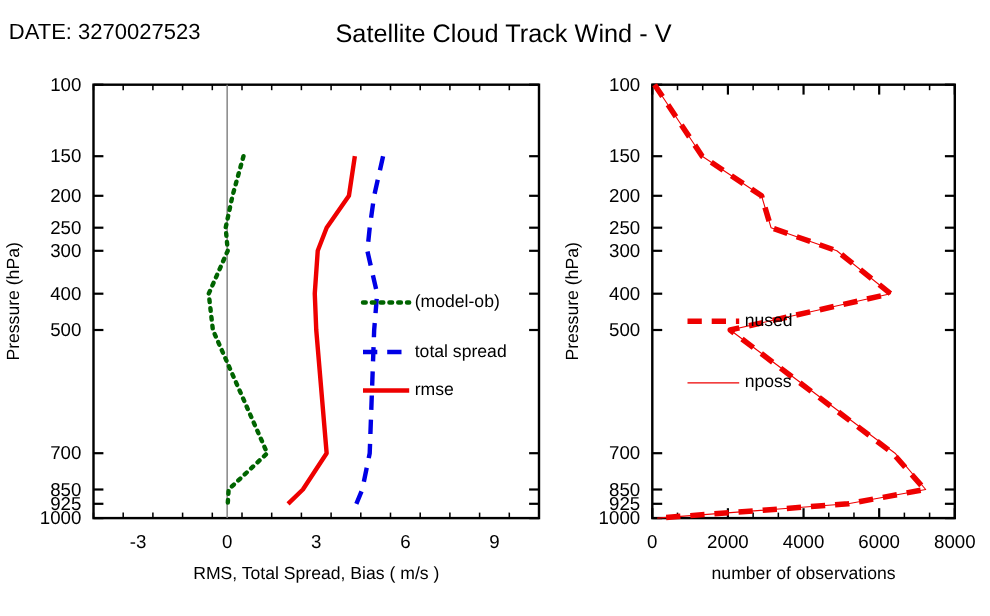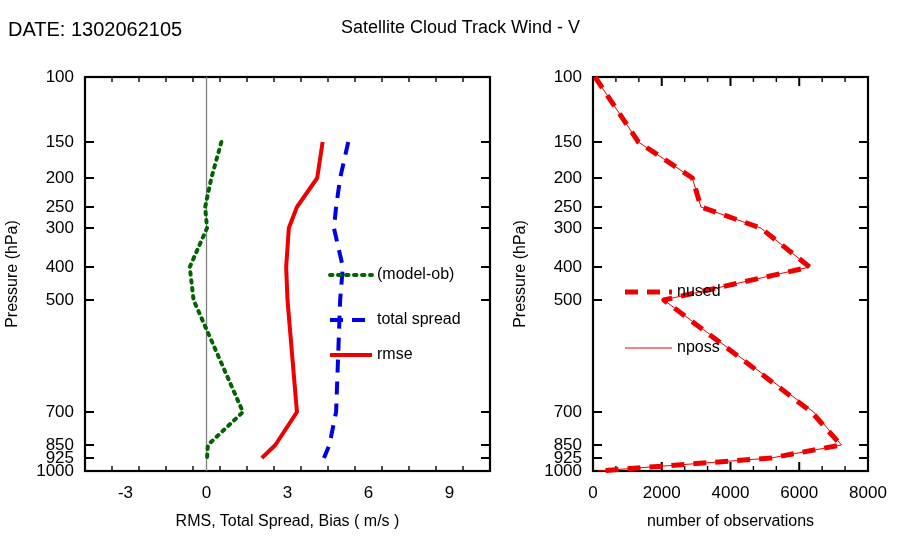--- a/index.html
+++ b/index.html
@@ -1,33 +1,33 @@
 <!DOCTYPE html>
 <html><head>
 <meta charset="utf-8">
 <style>
   html,body{margin:0;padding:0;background:#ffffff;}
   body{width:900px;height:560px;overflow:hidden;
        font-family:"Liberation Sans", sans-serif;color:#000;}
   #root{position:relative;width:900px;height:560px;}
   .txt{position:absolute;white-space:nowrap;}
   #date-label{left:8px;top:18px;font-size:20px;}
-  #main-title{left:305px;top:17px;font-size:18px;margin-left:36px;}
+  #main-title{left:305px;top:17px;font-size:23px;}
   .axis-title{font-size:16px;}
   svg{position:absolute;left:0;top:0;}
   .tick-num{font-size:17px;text-anchor:end;dominant-baseline:middle;}
   .xtick-num{font-size:17px;text-anchor:middle;}
   .legend-txt{font-size:16px;dominant-baseline:middle;}
 </style>
 </head>
 <body>
 
 <div id="root">
 
-  <div class="txt" id="date-label">DATE: 1302062105</div>
+  <div class="txt" id="date-label">DATE: 3270027523</div>
   <div class="txt" id="main-title">Satellite Cloud Track Wind - V</div>
 
   <svg id="plot" width="900" height="560">
       <rect x="85" y="77" width="405" height="394" fill="none" stroke="#000" stroke-width="2.2"></rect>
       <line x1="85" y1="77" x2="94" y2="77" stroke="#000" stroke-width="2"></line>
       <line x1="481" y1="77" x2="490" y2="77" stroke="#000" stroke-width="2"></line>
       <text x="74" y="78" class="tick-num">100</text>
       <line x1="85" y1="142" x2="94" y2="142" stroke="#000" stroke-width="2"></line>
       <line x1="481" y1="142" x2="490" y2="142" stroke="#000" stroke-width="2"></line>
       <text x="74" y="143" class="tick-num">150</text>

